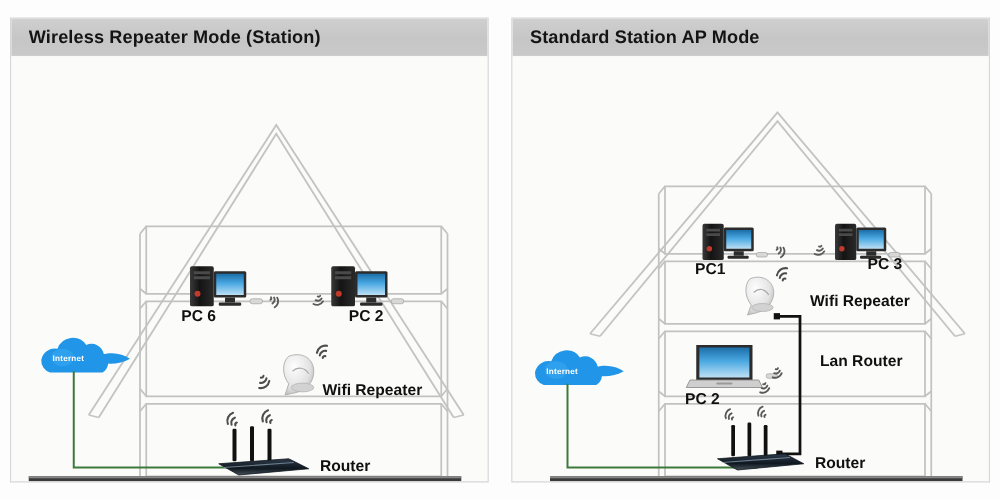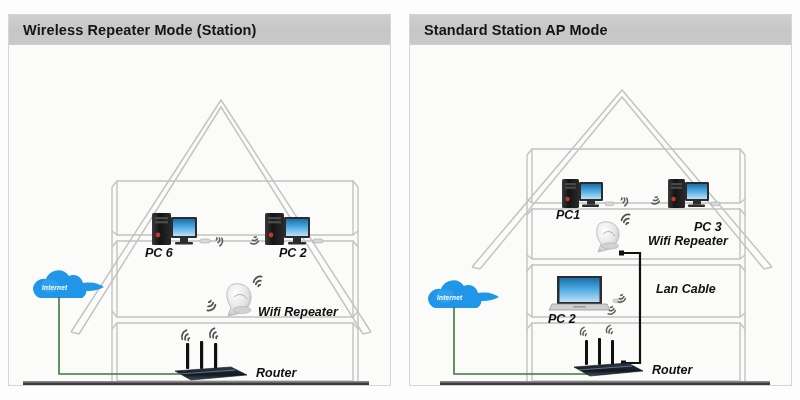--- a/index.html
+++ b/index.html
@@ -39,21 +39,20 @@
     font-size: 14.5px;
     font-weight: 700;
     color: #141414;
     letter-spacing: .1px;
     white-space: nowrap;
   }
   .panel-body {
     position: relative;
     flex: 1 1 auto;
     background: #fbfbf9;
-    font-style: italic;
   }
   .stage { position: absolute; inset: 0; }
   .stage svg { position: absolute; left: 0; top: 0; }
 
   
   .lbl {
     position: absolute;
     font-size: 12.5px;
     font-weight: 700;
     color: #101010;
@@ -322,22 +321,22 @@
             <path d="M168 325 L222 321" stroke="#8fa3b3" stroke-width=".9" opacity=".7" fill="none"></path>
           </g>
           <g>
             <use href="#wave-sm" x="170" y="283" transform="rotate(-20 173 287)"></use>
             <use href="#wave-sm" x="196" y="281" transform="rotate(-20 199 285)"></use>
           </g>
         </svg>
 
         <div class="cloud-lbl" style="left:27px; top:249px;">Internet</div>
         <div class="lbl" style="left:146px; top:164px;">PC1</div>
-        <div class="lbl" style="left:255px; top:176px;padding-left:29px;">PC 3</div>
+        <div class="lbl" style="left:255px; top:160px;padding-left:29px;">PC 3</div>
         <div class="lbl" style="left:238px; top:190px;">Wifi Repeater</div>
-        <div class="lbl" style="left:246px; top:238px;">Lan Cable</div>
+        <div class="lbl" style="left:246px; top:238px;">Lan Router</div>
         <div class="lbl" style="left:138px; top:268px;">PC 2</div>
         <div class="lbl" style="left:242px; top:319px;">Router</div>
       </div>
     </div>
   </div>
 
 </div>
 
 </body></html>

